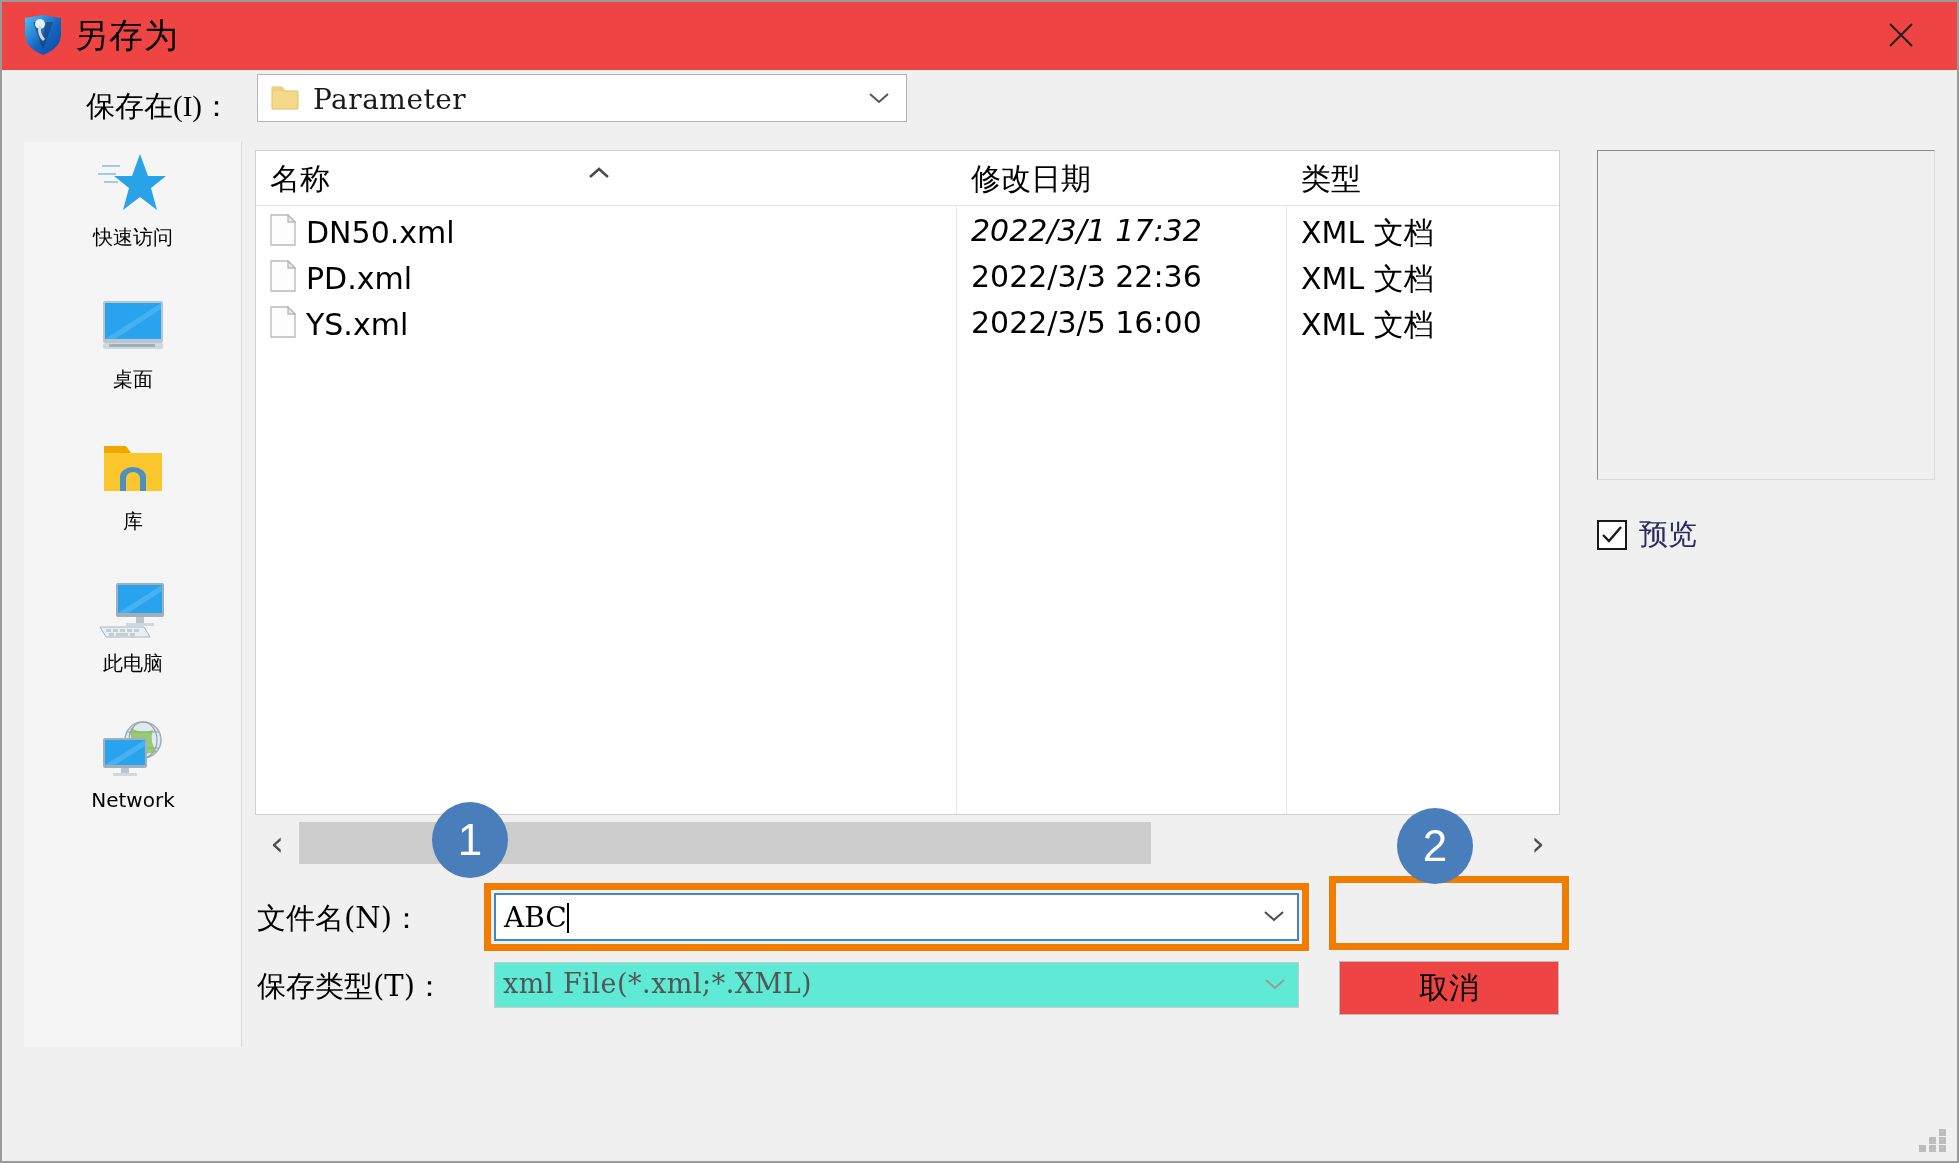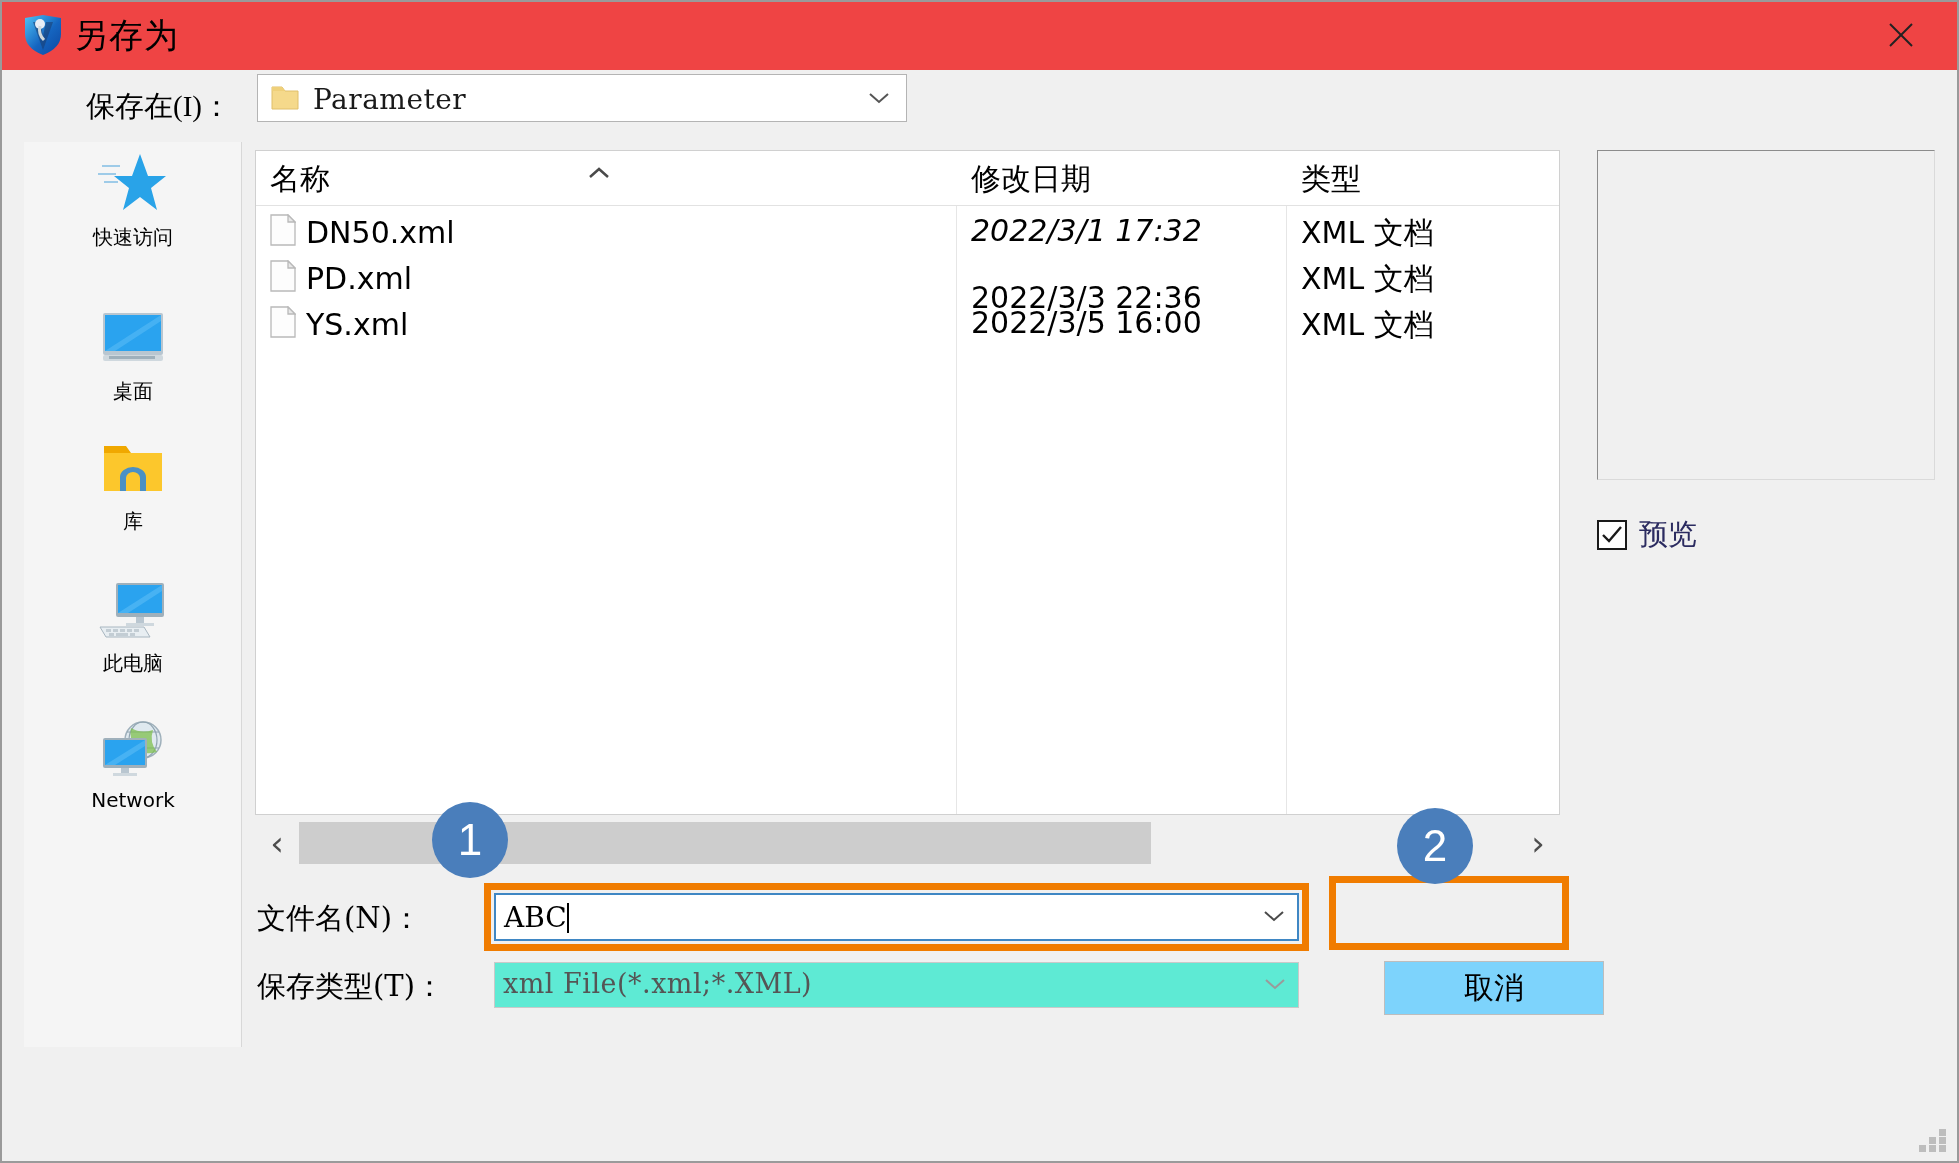--- a/index.html
+++ b/index.html
@@ -328,22 +328,22 @@
     font-family: "DejaVu Serif", "Liberation Serif", serif;
     cursor: pointer;
   }
   .btn-save {
     left: 1337px; top: 884px;
     background: #e5f1fb;
     border: 2px solid #2e7cb8;
     color: #000;
   }
   .btn-cancel {
-    left: 1382px; top: 959px;
-    background: #7dd3fc;
+    left: 1337px; top: 959px;
+    background: #ef4444;
     border: 1px solid #bdbdbd;
     color: #000;
   }
 
   
   .preview-pane {
     position: absolute;
     left: 1595px; top: 148px;
     width: 338px; height: 330px;
     background: #f0f0f0;
@@ -511,21 +511,21 @@
             <line x1="4" y1="14" x2="22" y2="14"></line>
             <line x1="0" y1="22" x2="18" y2="22"></line>
             <line x1="6" y1="30" x2="20" y2="30"></line>
           </g>
           <path d="M42 2 L50 24 L68 24 L53 36 L59 58 L42 45 L25 58 L31 36 L16 24 L34 24 Z" fill="#29a3e8"></path>
         </svg>
       </div>
       <div class="place-label">快速访问</div>
     </div>
 
-    <div class="place-item" style="top:160px;">
+    <div class="place-item" style="top:148px;">
       <div class="place-icon">
         <svg width="68" height="58" viewBox="0 0 68 58">
           <rect x="4" y="4" width="60" height="42" rx="2" fill="#b9c6d0"></rect>
           <rect x="6" y="6" width="56" height="36" fill="#2aa3ef"></rect>
           <path d="M6 42 L62 6 L62 12 L16 42 Z" fill="#5fc0f7" opacity="0.5"></path>
           <rect x="4" y="46" width="60" height="6" rx="2" fill="#cfd8de"></rect>
           <rect x="10" y="47" width="46" height="3" fill="#9fb0bb"></rect>
         </svg>
       </div>
       <div class="place-label">桌面</div>
@@ -622,21 +622,21 @@
     <div class="fl-row" style="top:104px;">
       <div class="fl-name">
         <span class="file-icon">
           <svg width="26" height="32" viewBox="0 0 26 32">
             <path d="M1 1 h17 l7 7 v23 H1 Z" fill="#fdfdfd" stroke="#b9b9b9" stroke-width="1.3"></path>
             <path d="M18 1 v7 h7 Z" fill="#e8e8e8" stroke="#b9b9b9" stroke-width="1.3"></path>
           </svg>
         </span>
         <span class="fl-cell-text">PD.xml</span>
       </div>
-      <div class="fl-date" style="left:715px;margin-top:21px;">2022/3/3 22:36</div>
+      <div class="fl-date" style="left:715px;">2022/3/3 22:36</div>
       <div class="fl-type" style="left:1045px;">XML 文档</div>
     </div>
 
     <div class="fl-row" style="top:150px;">
       <div class="fl-name">
         <span class="file-icon">
           <svg width="26" height="32" viewBox="0 0 26 32">
             <path d="M1 1 h17 l7 7 v23 H1 Z" fill="#fdfdfd" stroke="#b9b9b9" stroke-width="1.3"></path>
             <path d="M18 1 v7 h7 Z" fill="#e8e8e8" stroke="#b9b9b9" stroke-width="1.3"></path>
           </svg>

